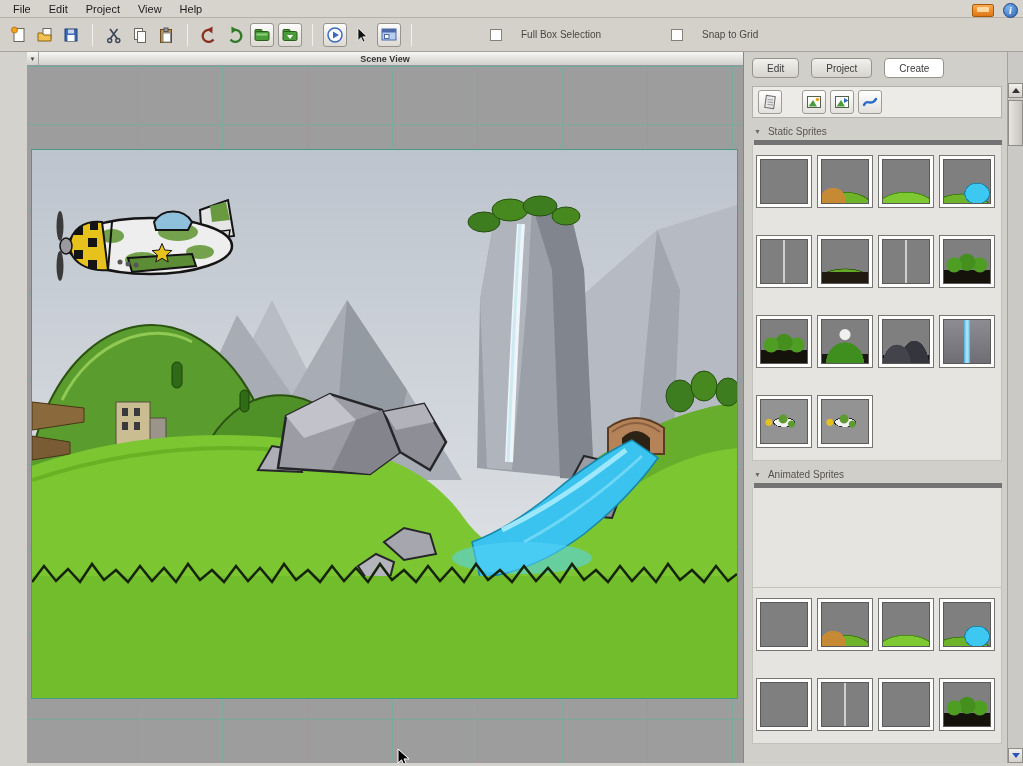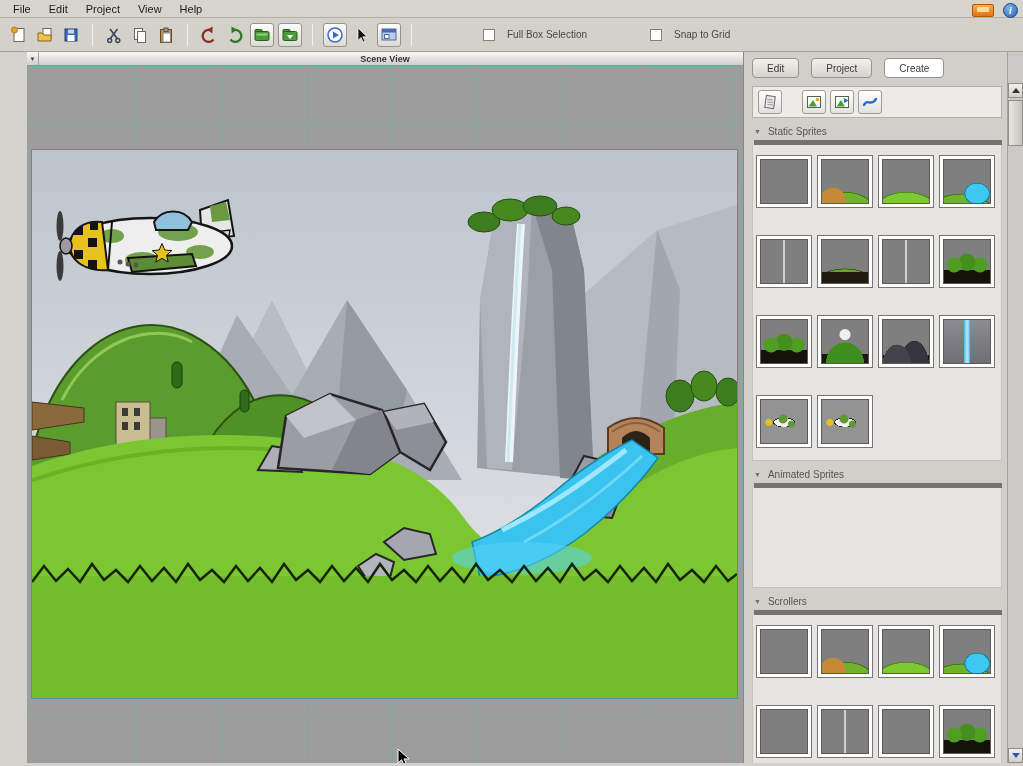--- a/index.html
+++ b/index.html
@@ -39,21 +39,21 @@
   #toolbar {
     height:34px; background:#d4d1cb; border-bottom:1px solid #a6a39d;
     display:flex; align-items:center; padding:0 6px;
   }
   .tb-btn { width:24px; height:24px; display:flex; align-items:center; justify-content:center; margin:0 1px; }
   .tb-btn.boxed {
     border:1px solid #97948e; border-radius:3px;
     background:linear-gradient(#fdfdfc,#dddad4); margin:0 2px;
   }
   .tb-sep { width:1px; height:22px; background:#aeaba5; border-right:1px solid #f1f0ed; margin:0 8px; }
-  .tb-check { display:flex; align-items:center; gap:12px; margin-left:15px;padding-left:48px; }
+  .tb-check { display:flex; align-items:center; gap:19px; margin-left:22px;padding-left:48px; }
   .tb-checkbox { width:12px; height:12px; background:#fdfdfd; border:1px solid #84817b; }
   .tb-check-label { font-size:10px; color:#4a4741; }
 
   
   #main { display:flex; height:711px; }
 
   
   #scene-panel { width:717px; display:flex; flex-direction:column; border-right:1px solid #8a8782;margin-left:27px; }
   #scene-header {
     height:14px; background:linear-gradient(#f7f7f6,#d1cfcb);
@@ -563,24 +563,20 @@
             </div>
           </div>
         </div>
 
       <div class="section-header">
         <span class="tri">▼</span>
         <span>Animated Sprites</span>
       </div>
       <div class="section-body empty"></div>
 
-      <div class="section-header">
-        <span class="tri">▼</span>
-        <span>Scrollers</span>
-      </div>
       <div class="section-body">
           <div class="thumb-row">
             <div class="thumb">
               <div class="thumb-art t-gray"></div>
             </div>
             <div class="thumb">
               <div class="thumb-art t-hill-sand"></div>
             </div>
             <div class="thumb">
               <div class="thumb-art t-hill-green"></div>

